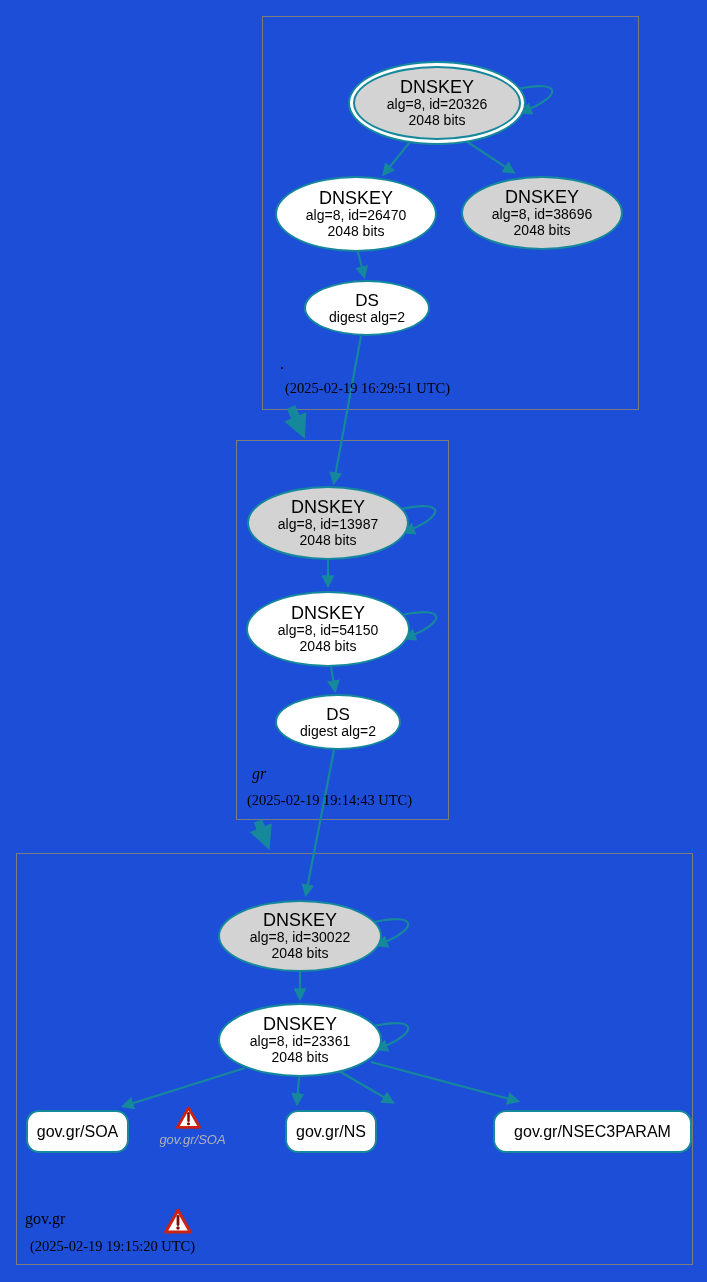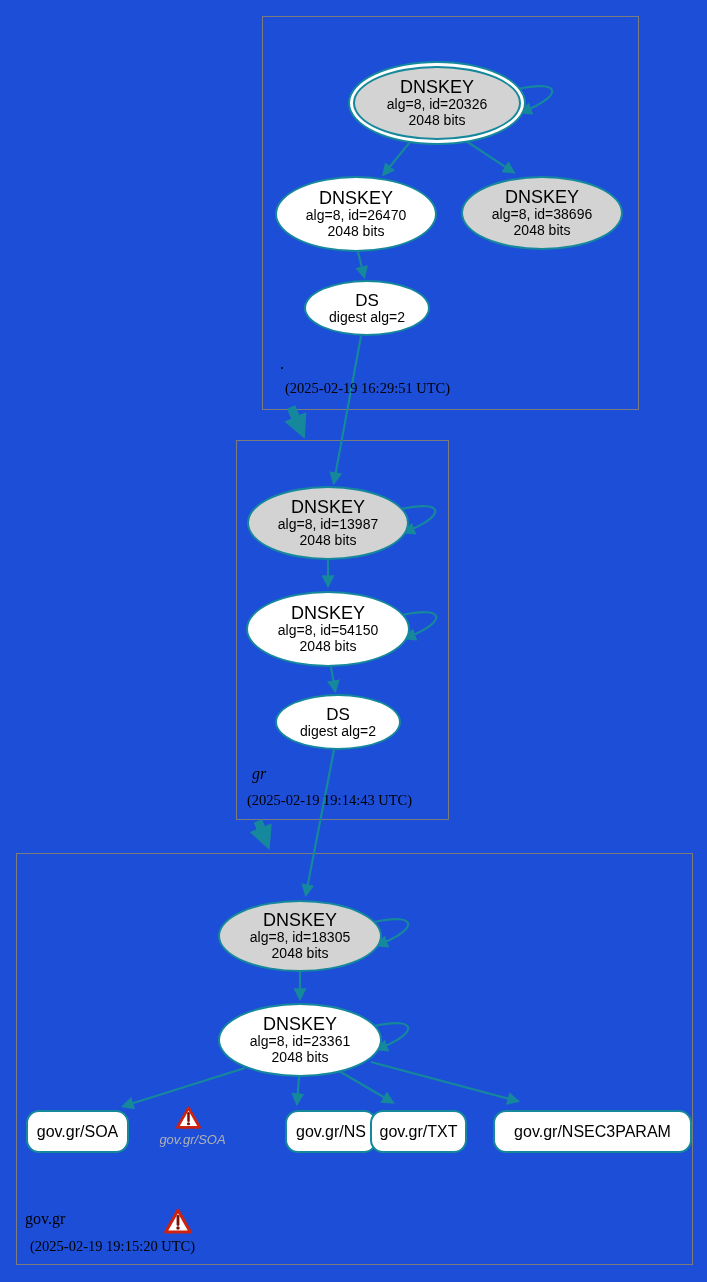--- a/index.html
+++ b/index.html
@@ -128,33 +128,32 @@
   <div class="ellipse" style="left:275px; top:694px; width:126px; height:56px;">
     <div class="node-title" style="font-size:17px;">DS</div>
     <div class="node-detail">digest alg=2</div>
   </div>
 
   <div class="zone-label" style="left:252px; top:765px;font-style:italic;">gr</div>
   <div class="zone-ts" style="left:247px; top:792px;">(2025-02-19 19:14:43 UTC)</div>
 
   <div class="ellipse gray" style="left:218px; top:900px; width:164px; height:72px;">
     <div class="node-title">DNSKEY</div>
-    <div class="node-detail">alg=8, id=18305</div>
+    <div class="node-detail">alg=8, id=30022</div>
     <div class="node-detail">2048 bits</div>
   </div>
 
   <div class="ellipse" style="left:218px; top:1003px; width:164px; height:74px;">
     <div class="node-title">DNSKEY</div>
     <div class="node-detail">alg=8, id=23361</div>
     <div class="node-detail">2048 bits</div>
   </div>
 
   <div class="record-box" style="left:26px; top:1110px; width:103px;">gov.gr/SOA</div>
   <div class="record-box" style="left:253px; top:1110px; width:92px;margin-left:32px;">gov.gr/NS</div>
-  <div class="record-box" style="left:370px; top:1110px; width:97px;">gov.gr/TXT</div>
   <div class="record-box" style="left:493px; top:1110px; width:199px;">gov.gr/NSEC3PARAM</div>
 
   <div class="warning" style="left:176px; top:1106px; width:25px; height:23px;">
     <svg viewBox="0 0 24 22">
       <path d="M12 1.8 L22.6 20.4 L1.4 20.4 Z" fill="#ffffff" stroke="var(--warnred)" stroke-width="2.6" stroke-linejoin="round"></path>
       <path d="M12 7 L12 14" stroke="#7a0f08" stroke-width="2.4" stroke-linecap="round"></path>
       <circle cx="12" cy="17" r="1.5" fill="#7a0f08"></circle>
     </svg>
   </div>
   <div class="ghost-label" style="left:150px; top:1132px; width:85px;">gov.gr/SOA</div>

